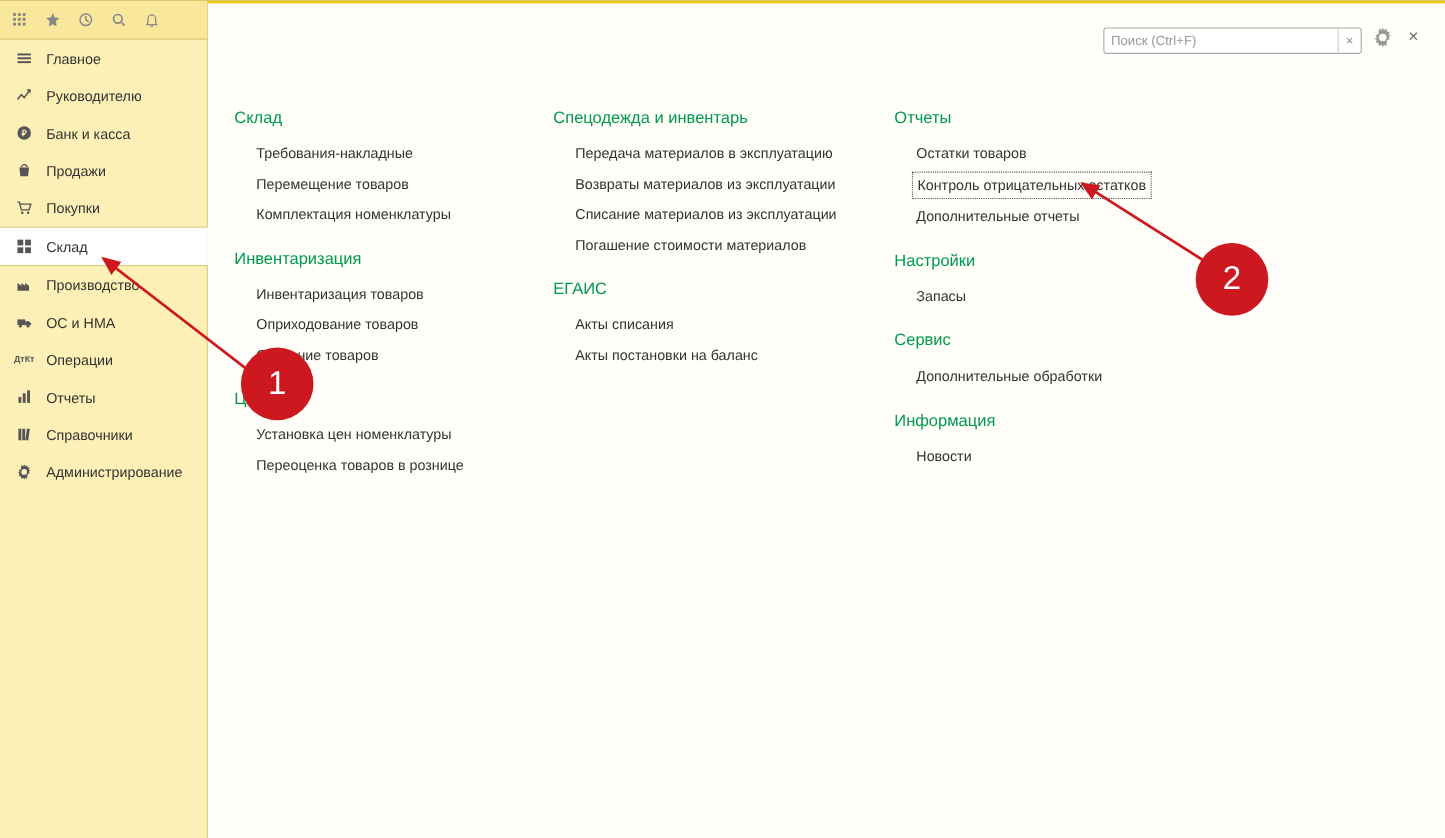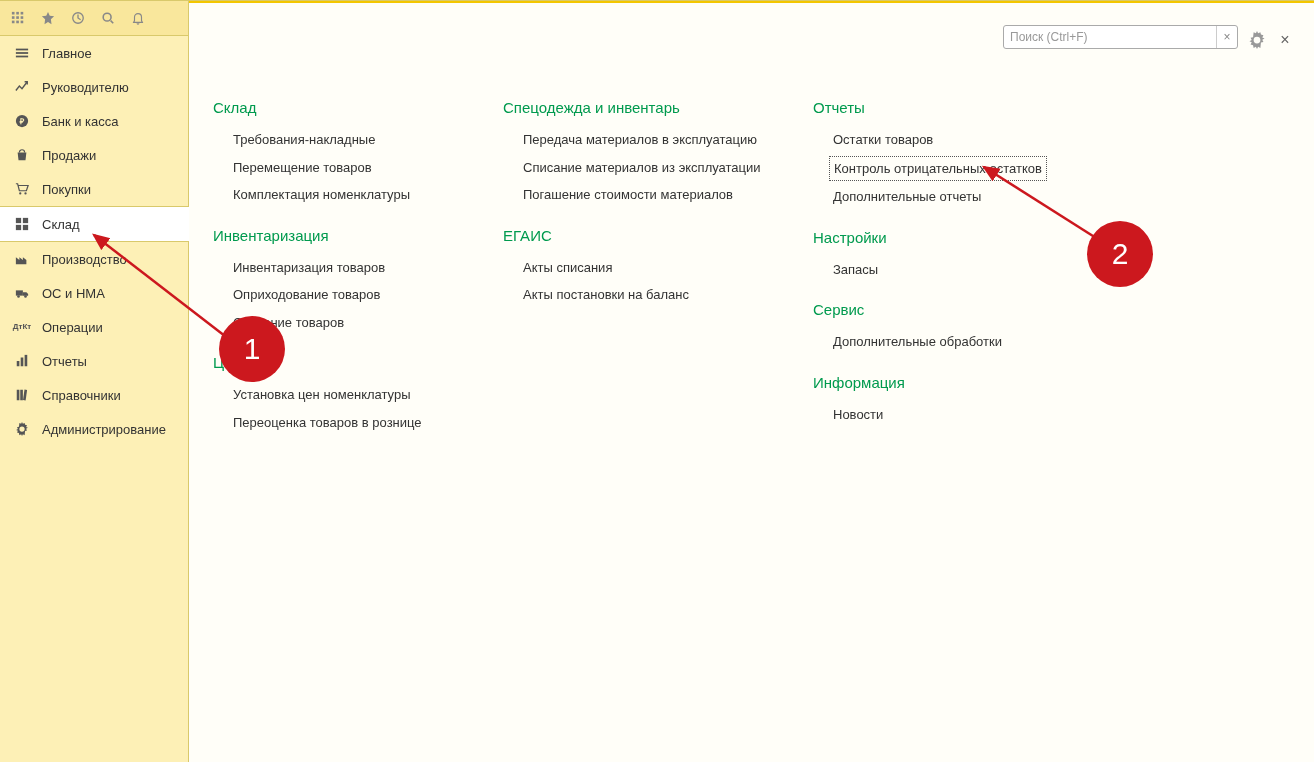--- a/index.html
+++ b/index.html
@@ -86,21 +86,21 @@
     flex: 1;
     position: relative;
     background: #fffef8;
     border-top: 2px solid #f3c600;
   }
   .top-controls {
     position: absolute;
     top: 22px;
     right: 20px;
     display: flex;
-    align-items: flex-end;
+    align-items: flex-start;
     gap: 10px;
   }
   .search-wrap {
     display: flex;
     align-items: center;
     border: 1px solid #aaa;
     border-radius: 3px;
     height: 22px;
     background: #fff;
   }
@@ -382,20 +382,21 @@
           <div class="section-title">Цены</div>
           <div class="menu-link">Установка цен номенклатуры</div>
           <div class="menu-link">Переоценка товаров в рознице</div>
         </div>
       </div>
 
       <div class="col wide">
         <div class="section-block">
           <div class="section-title">Спецодежда и инвентарь</div>
           <div class="menu-link">Передача материалов в эксплуатацию</div>
+          <div class="menu-link">Возвраты материалов из эксплуатации</div>
           <div class="menu-link">Списание материалов из эксплуатации</div>
           <div class="menu-link">Погашение стоимости материалов</div>
         </div>
         <div class="section-block">
           <div class="section-title">ЕГАИС</div>
           <div class="menu-link">Акты списания</div>
           <div class="menu-link">Акты постановки на баланс</div>
         </div>
       </div>
 

